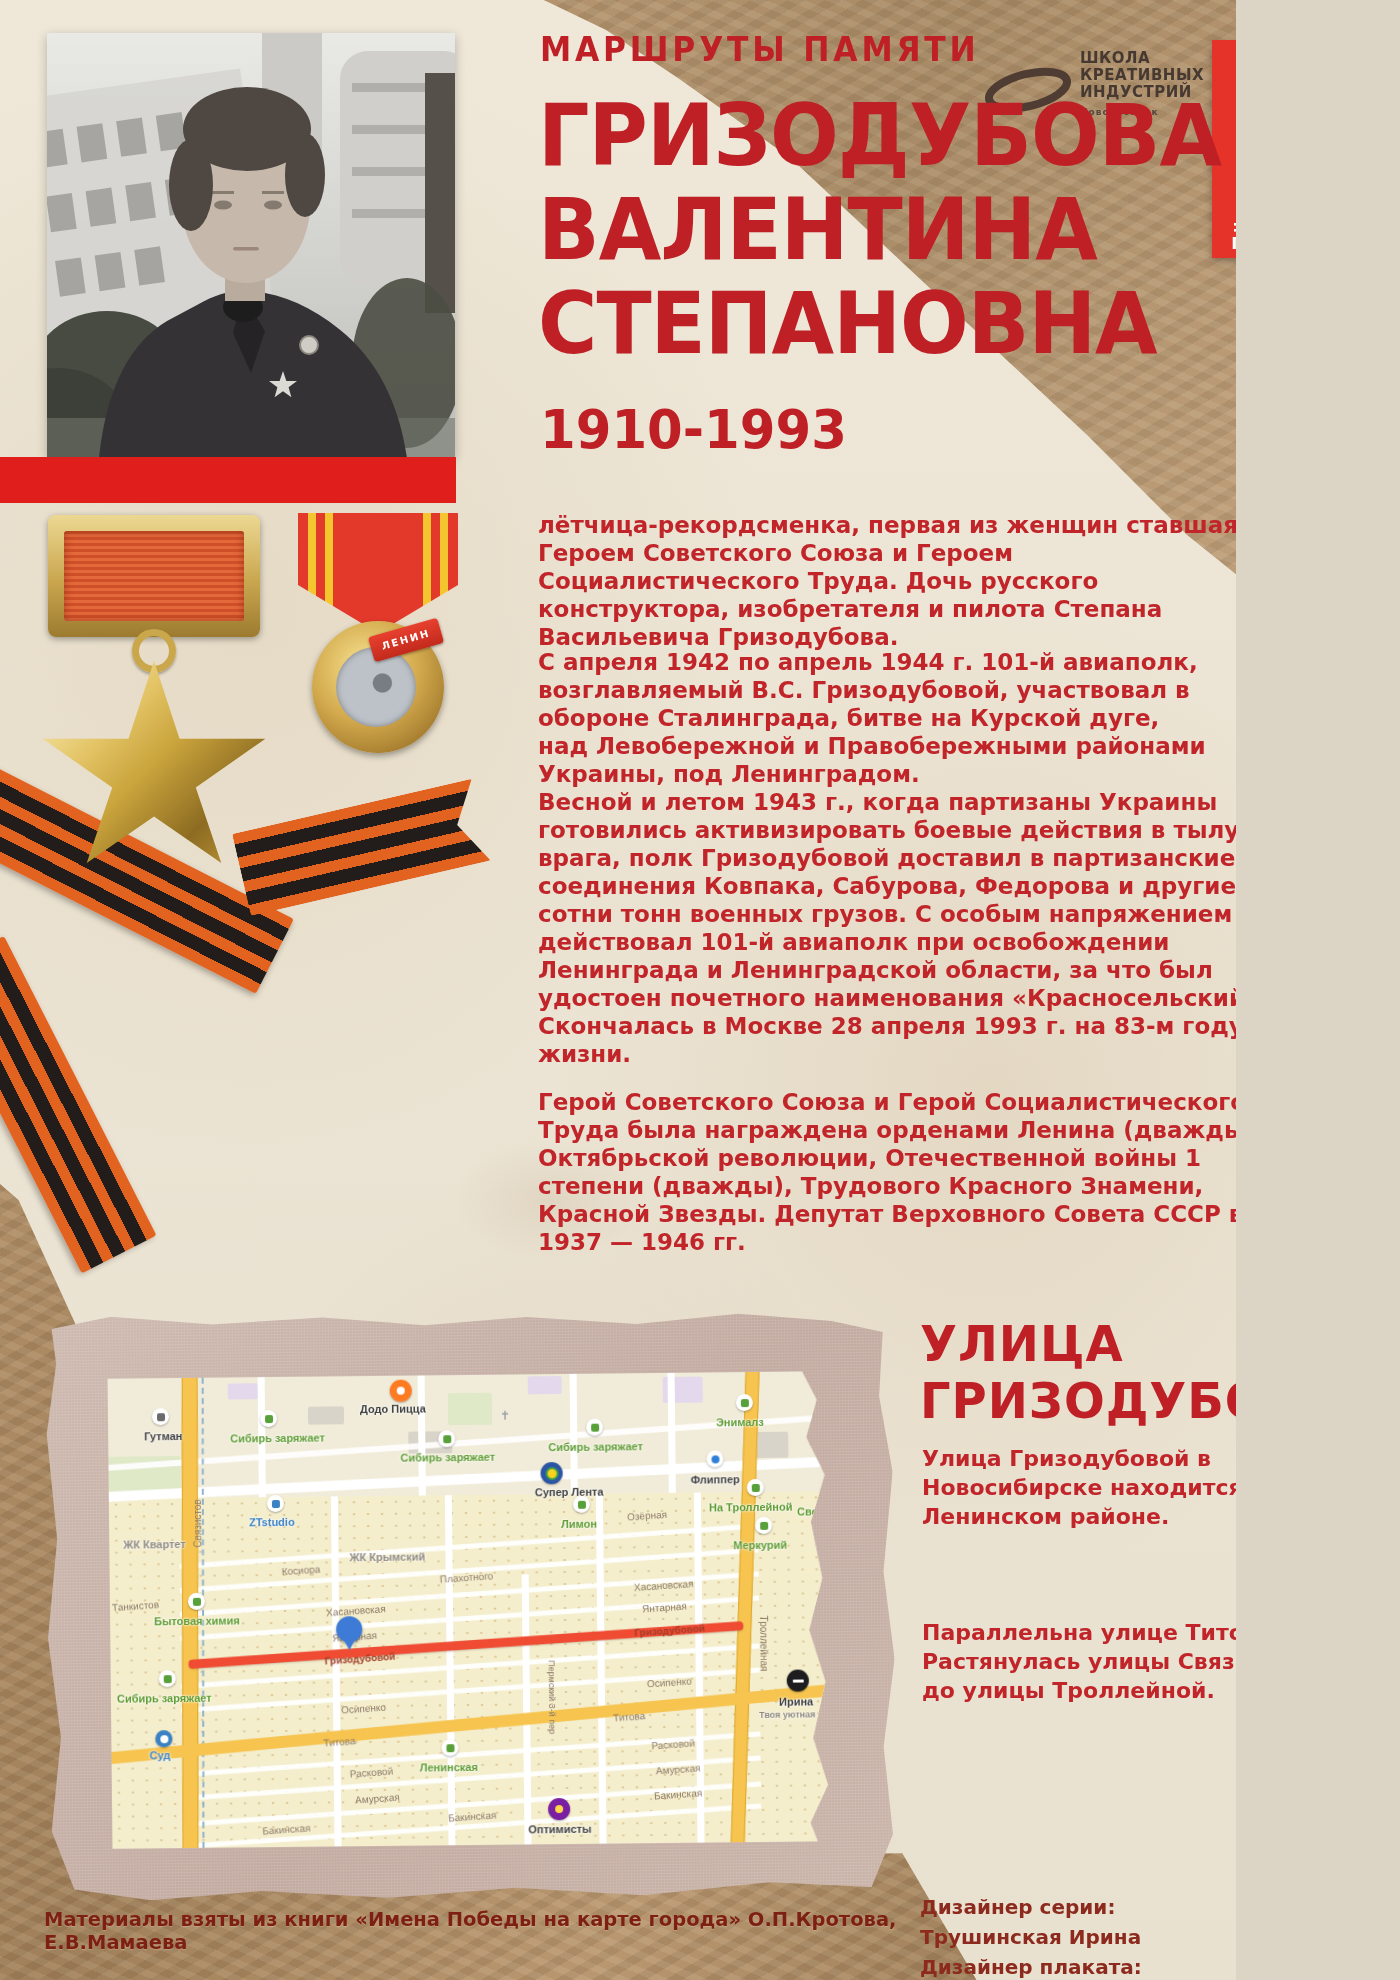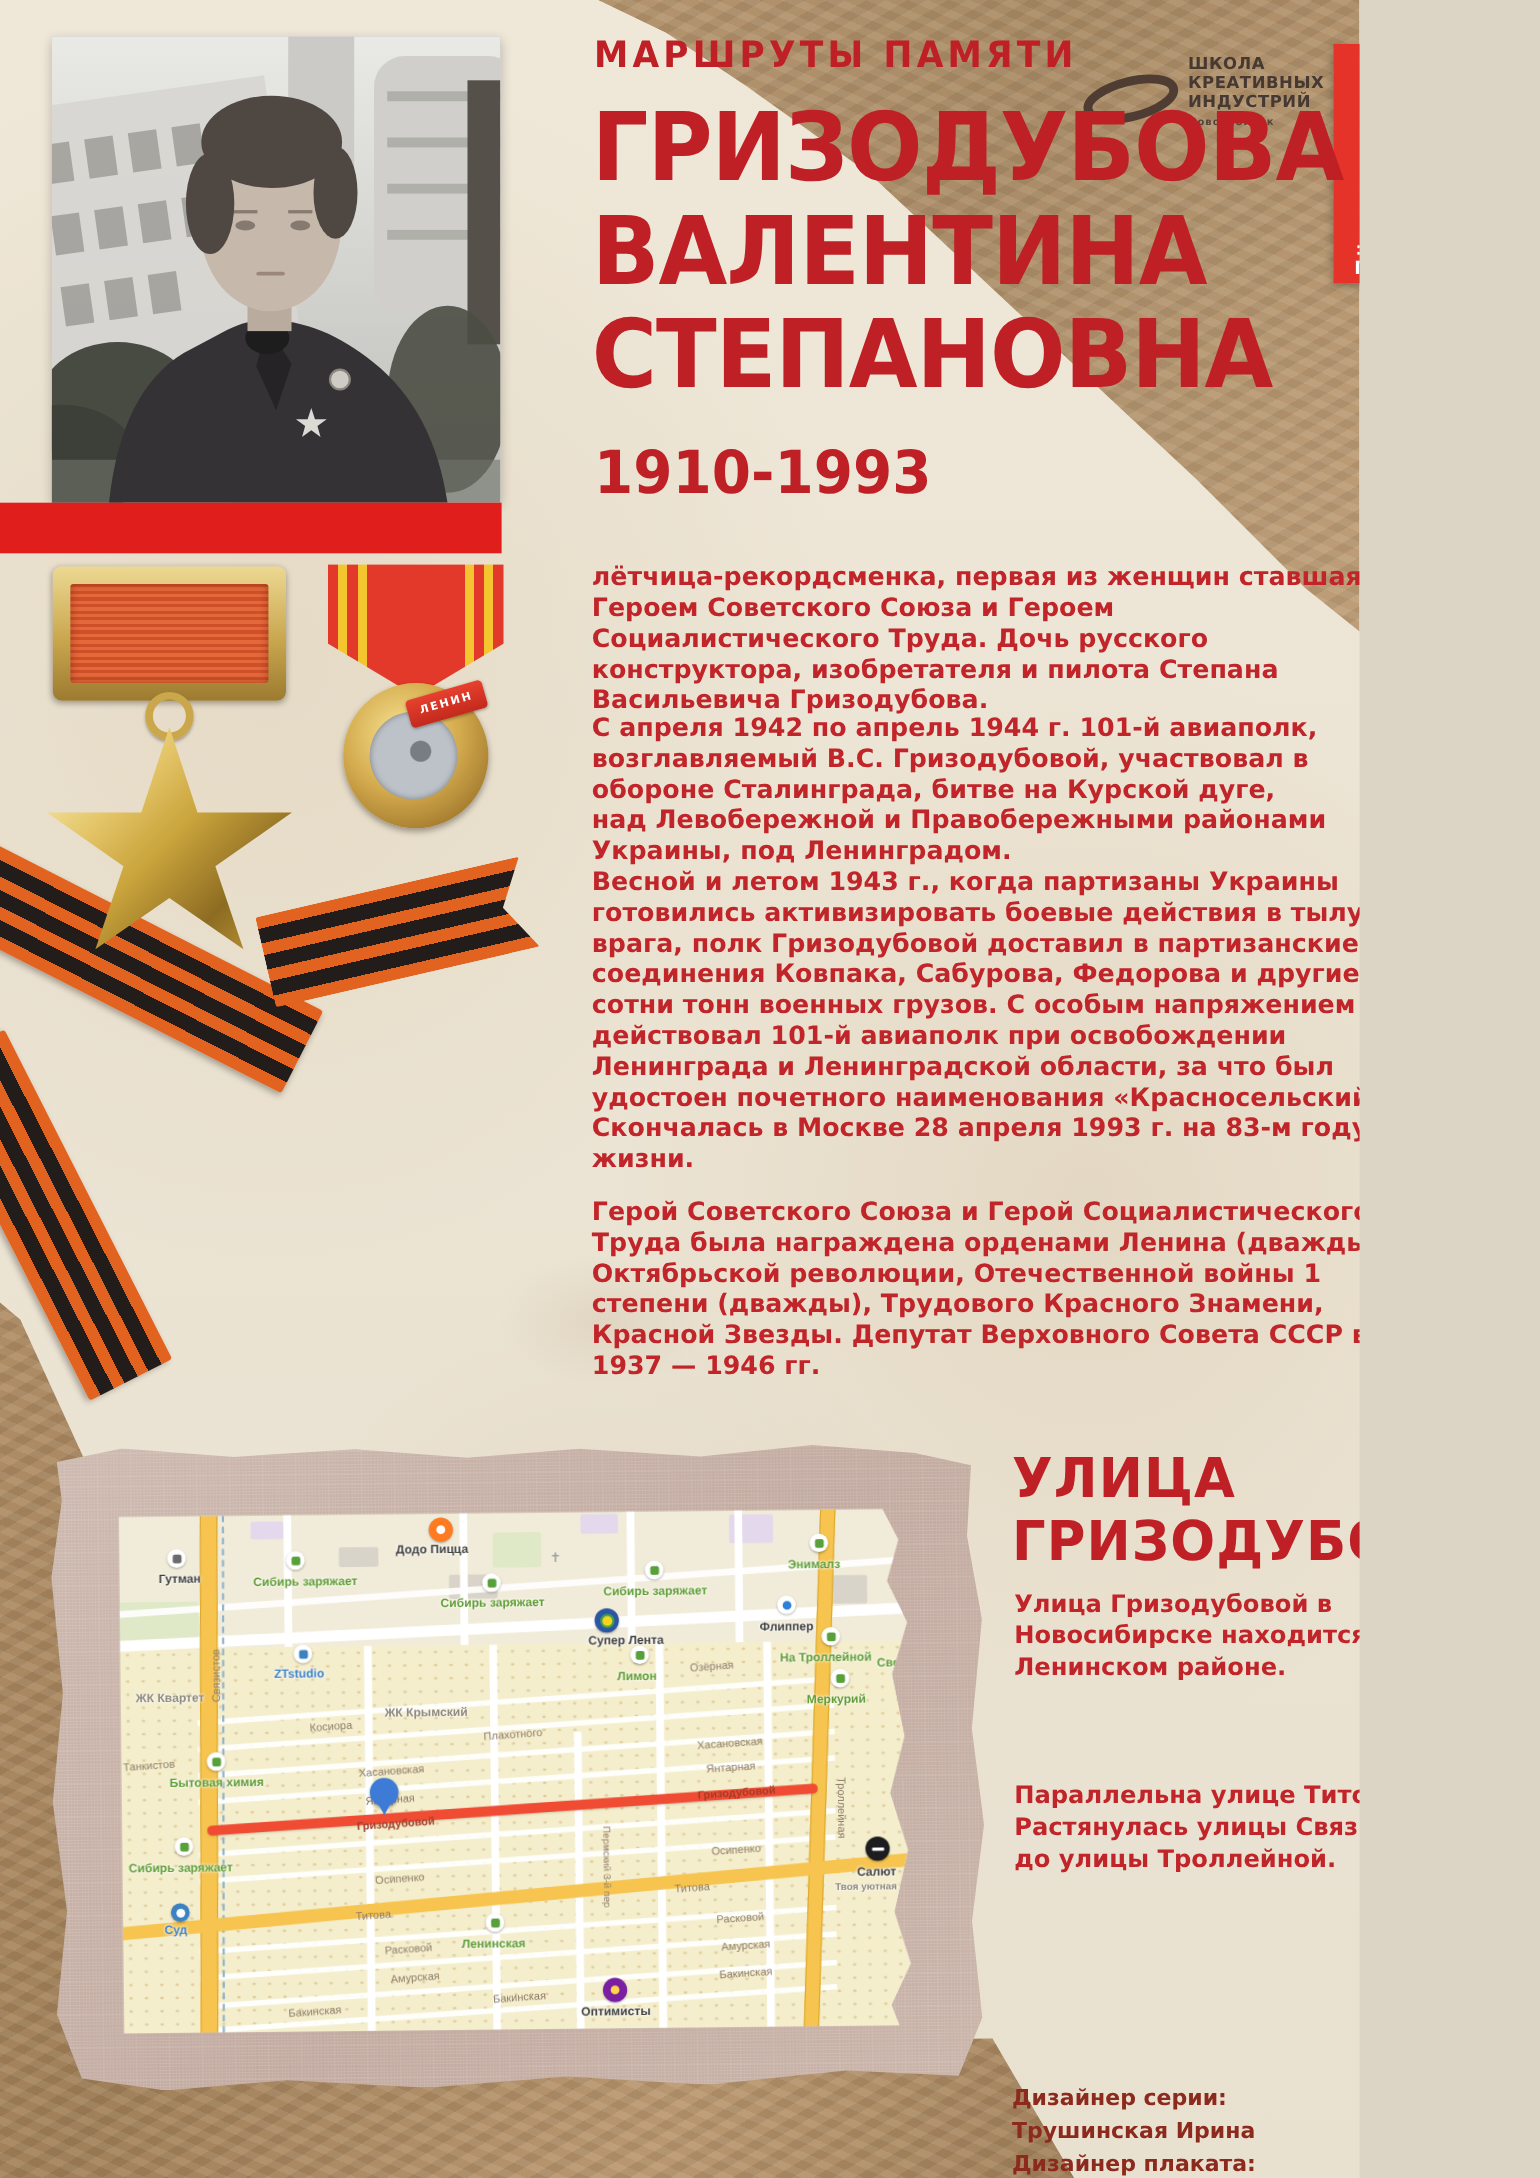--- a/index.html
+++ b/index.html
@@ -388,21 +388,21 @@
             <span class="ii square" style="background: rgb(88, 161, 58);"></span>
           </span>
           <span class="poilbl green" style="left: 624px; top: 167px;">Меркурий</span>
           <span class="map-icon" style="left: 330px; top: 364px; background: rgb(255, 255, 255);">
             <span class="ii square" style="background: rgb(88, 161, 58);"></span>
           </span>
           <span class="poilbl green" style="left: 308px; top: 386px;">Ленинская</span>
           <span class="map-icon big" style="left: 676px; top: 298px; background: rgb(29, 29, 31);">
             <span class="ii bar" style="background: rgb(255, 255, 255);"></span>
           </span>
-          <span class="poilbl dark" style="left: 668px; top: 324px;">Салют</span>
+          <span class="poilbl dark" style="left: 668px; top: 324px;">Ирина</span>
           <span class="poilbl lgrey" style="left: 648px; top: 338px; font-size: 9px;">Твоя уютная ор</span>
           <span class="map-icon big" style="left: 436px; top: 424px; background: rgb(123, 31, 162);">
             <span class="ii dot" style="background: rgb(255, 213, 74);"></span>
           </span>
           <span class="poilbl dark" style="left: 416px; top: 449px;">Оптимисты</span>
           <span class="map-icon" style="left: 44px; top: 352px; background: rgb(59, 130, 196);">
             <span class="ii dot" style="background: rgb(255, 255, 255);"></span>
           </span>
           <span class="poilbl blue" style="left: 38px; top: 371px;">Суд</span>
           <span class="map-icon" style="left: 78px; top: 215px; background: rgb(255, 255, 255);">
@@ -416,18 +416,19 @@
 
   <div class="stitle">УЛИЦА
 ГРИЗОДУБОВОЙ</div>
   <div class="sp p1">Улица Гризодубовой в
 Новосибирске находится в
 Ленинском районе.</div>
   <div class="sp p2">Параллельна улице Титова.
 Растянулась улицы Связистов
 до улицы Троллейной.</div>
 
+  <div class="credit-left">Материалы взяты из книги «Имена Победы на карте города» О.П.Кротова, Е.В.Мамаева</div>
   <div class="credit-right">
     <div>Дизайнер серии: Трушинская Ирина</div>
     <div>Дизайнер плаката: Машарова Александра</div>
   </div>
 
 </div>
 
 </body></html>

